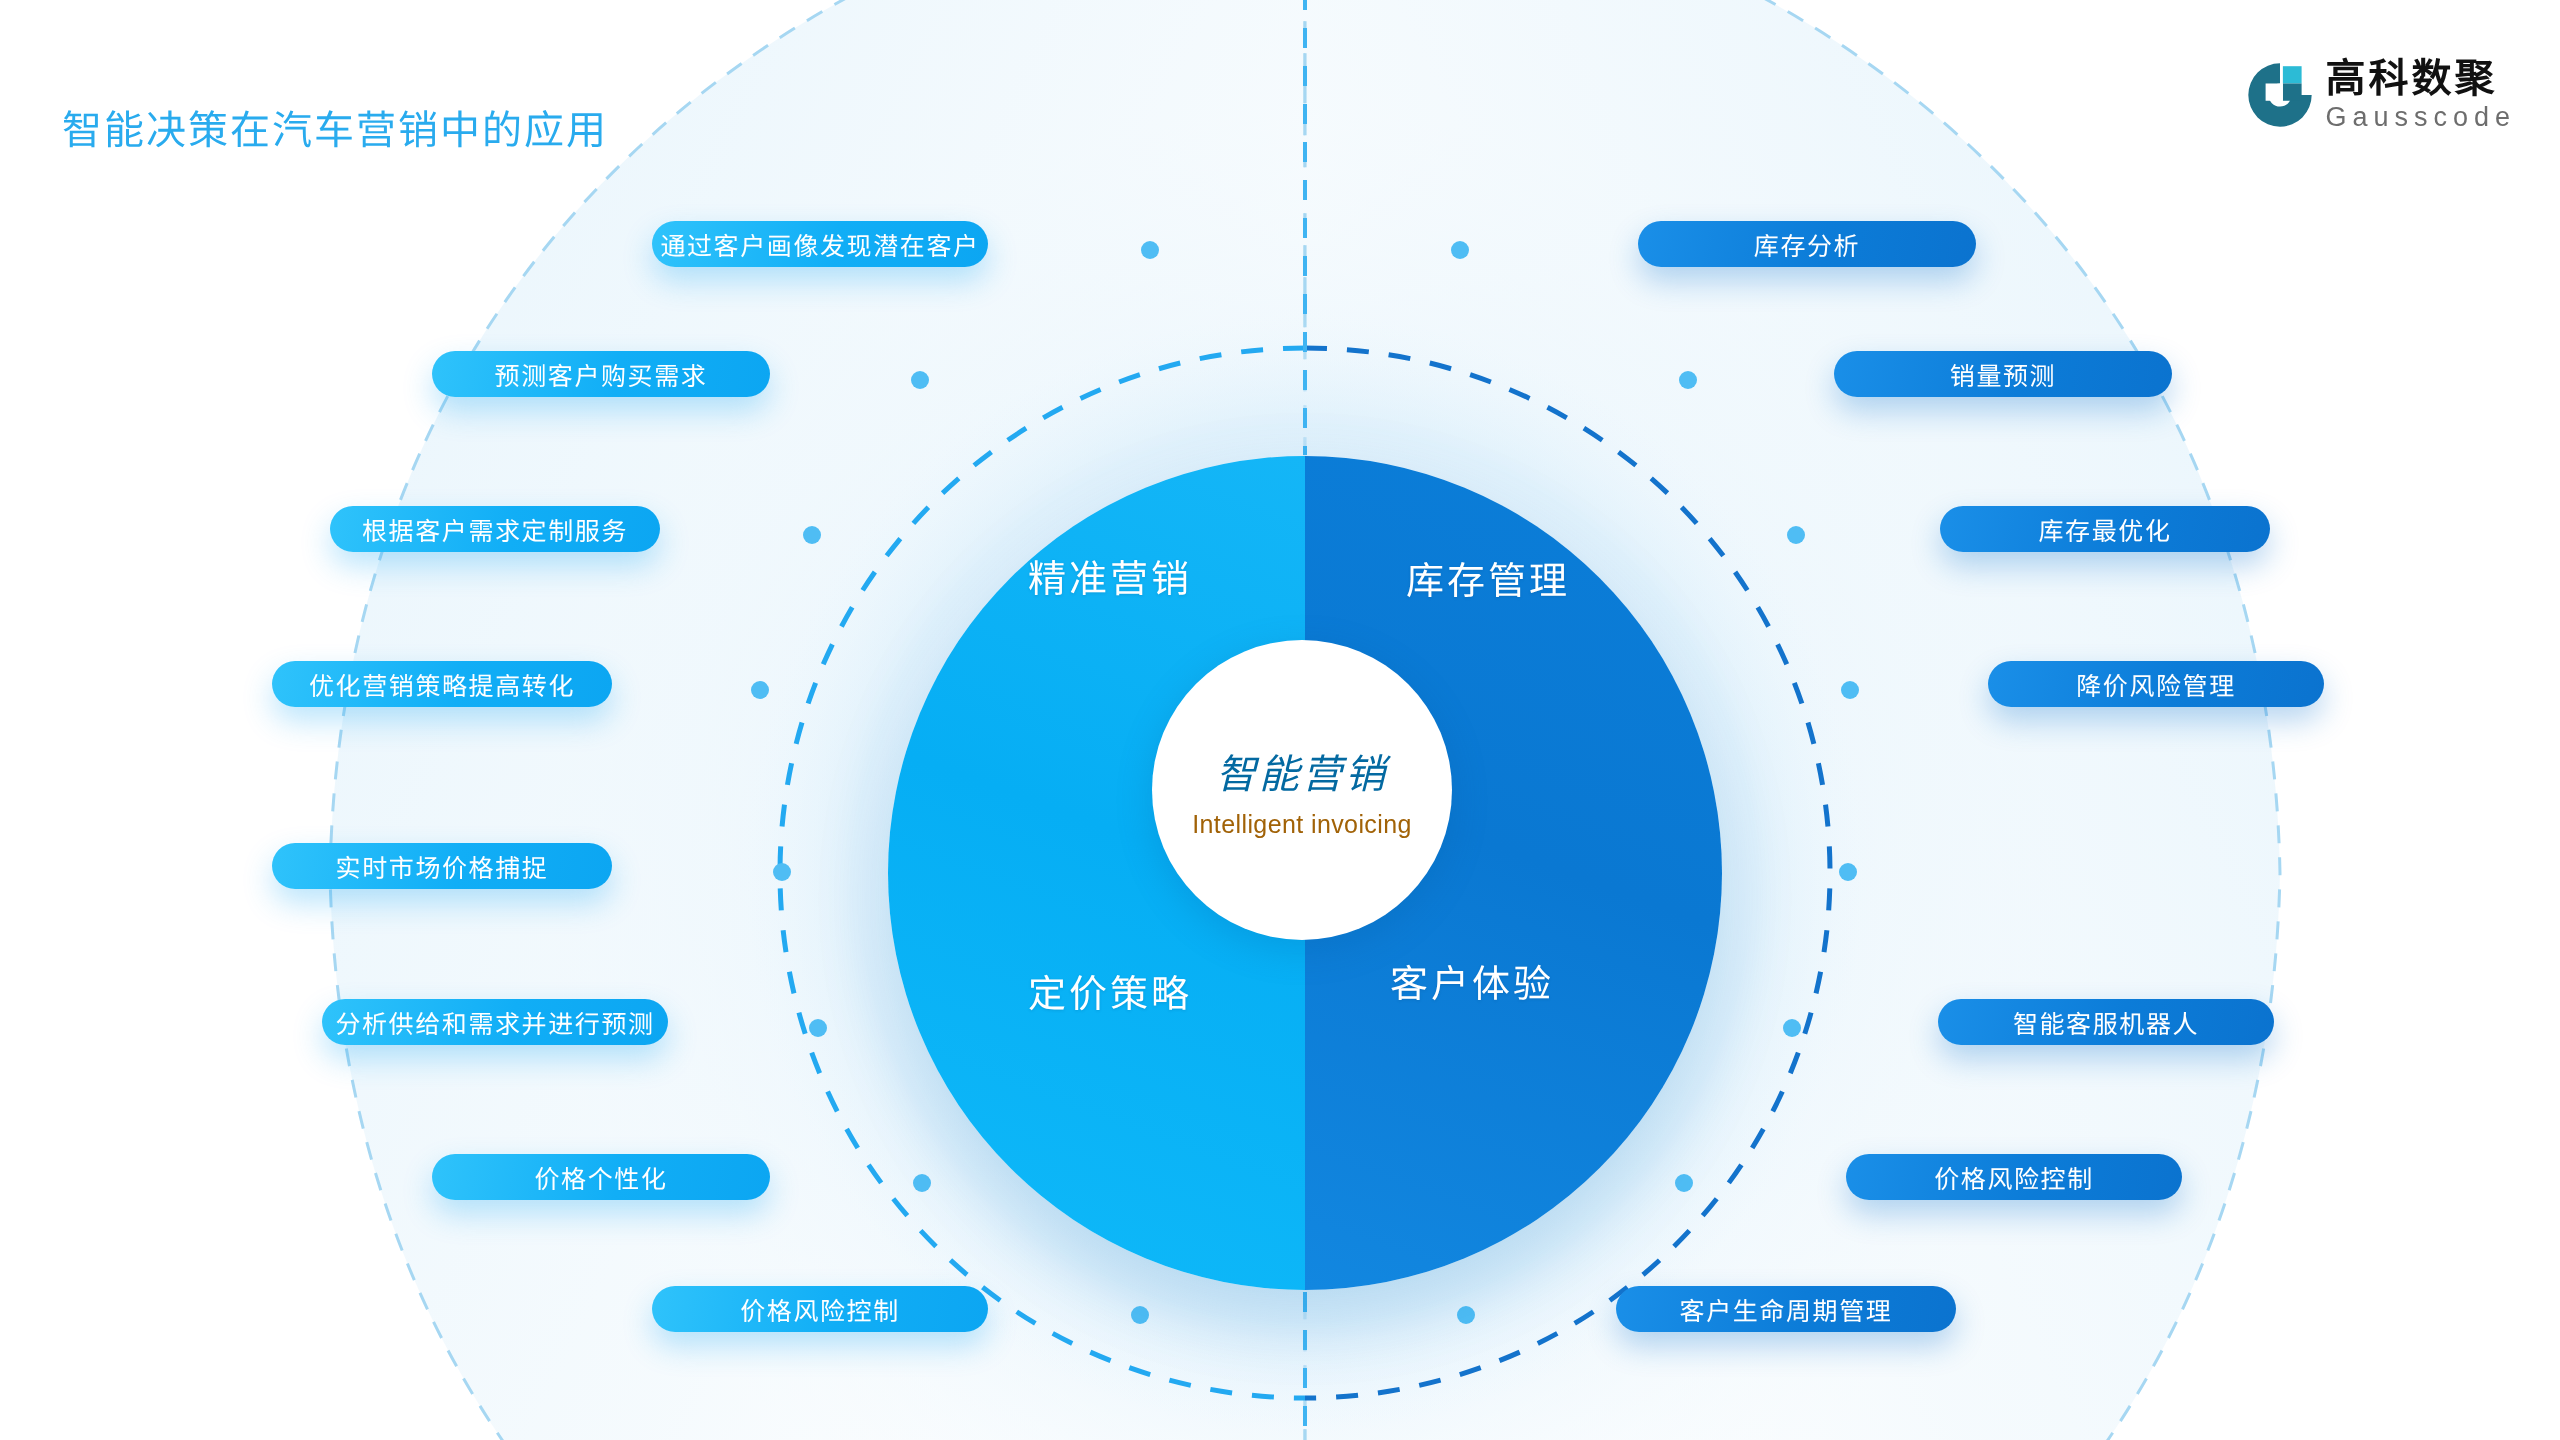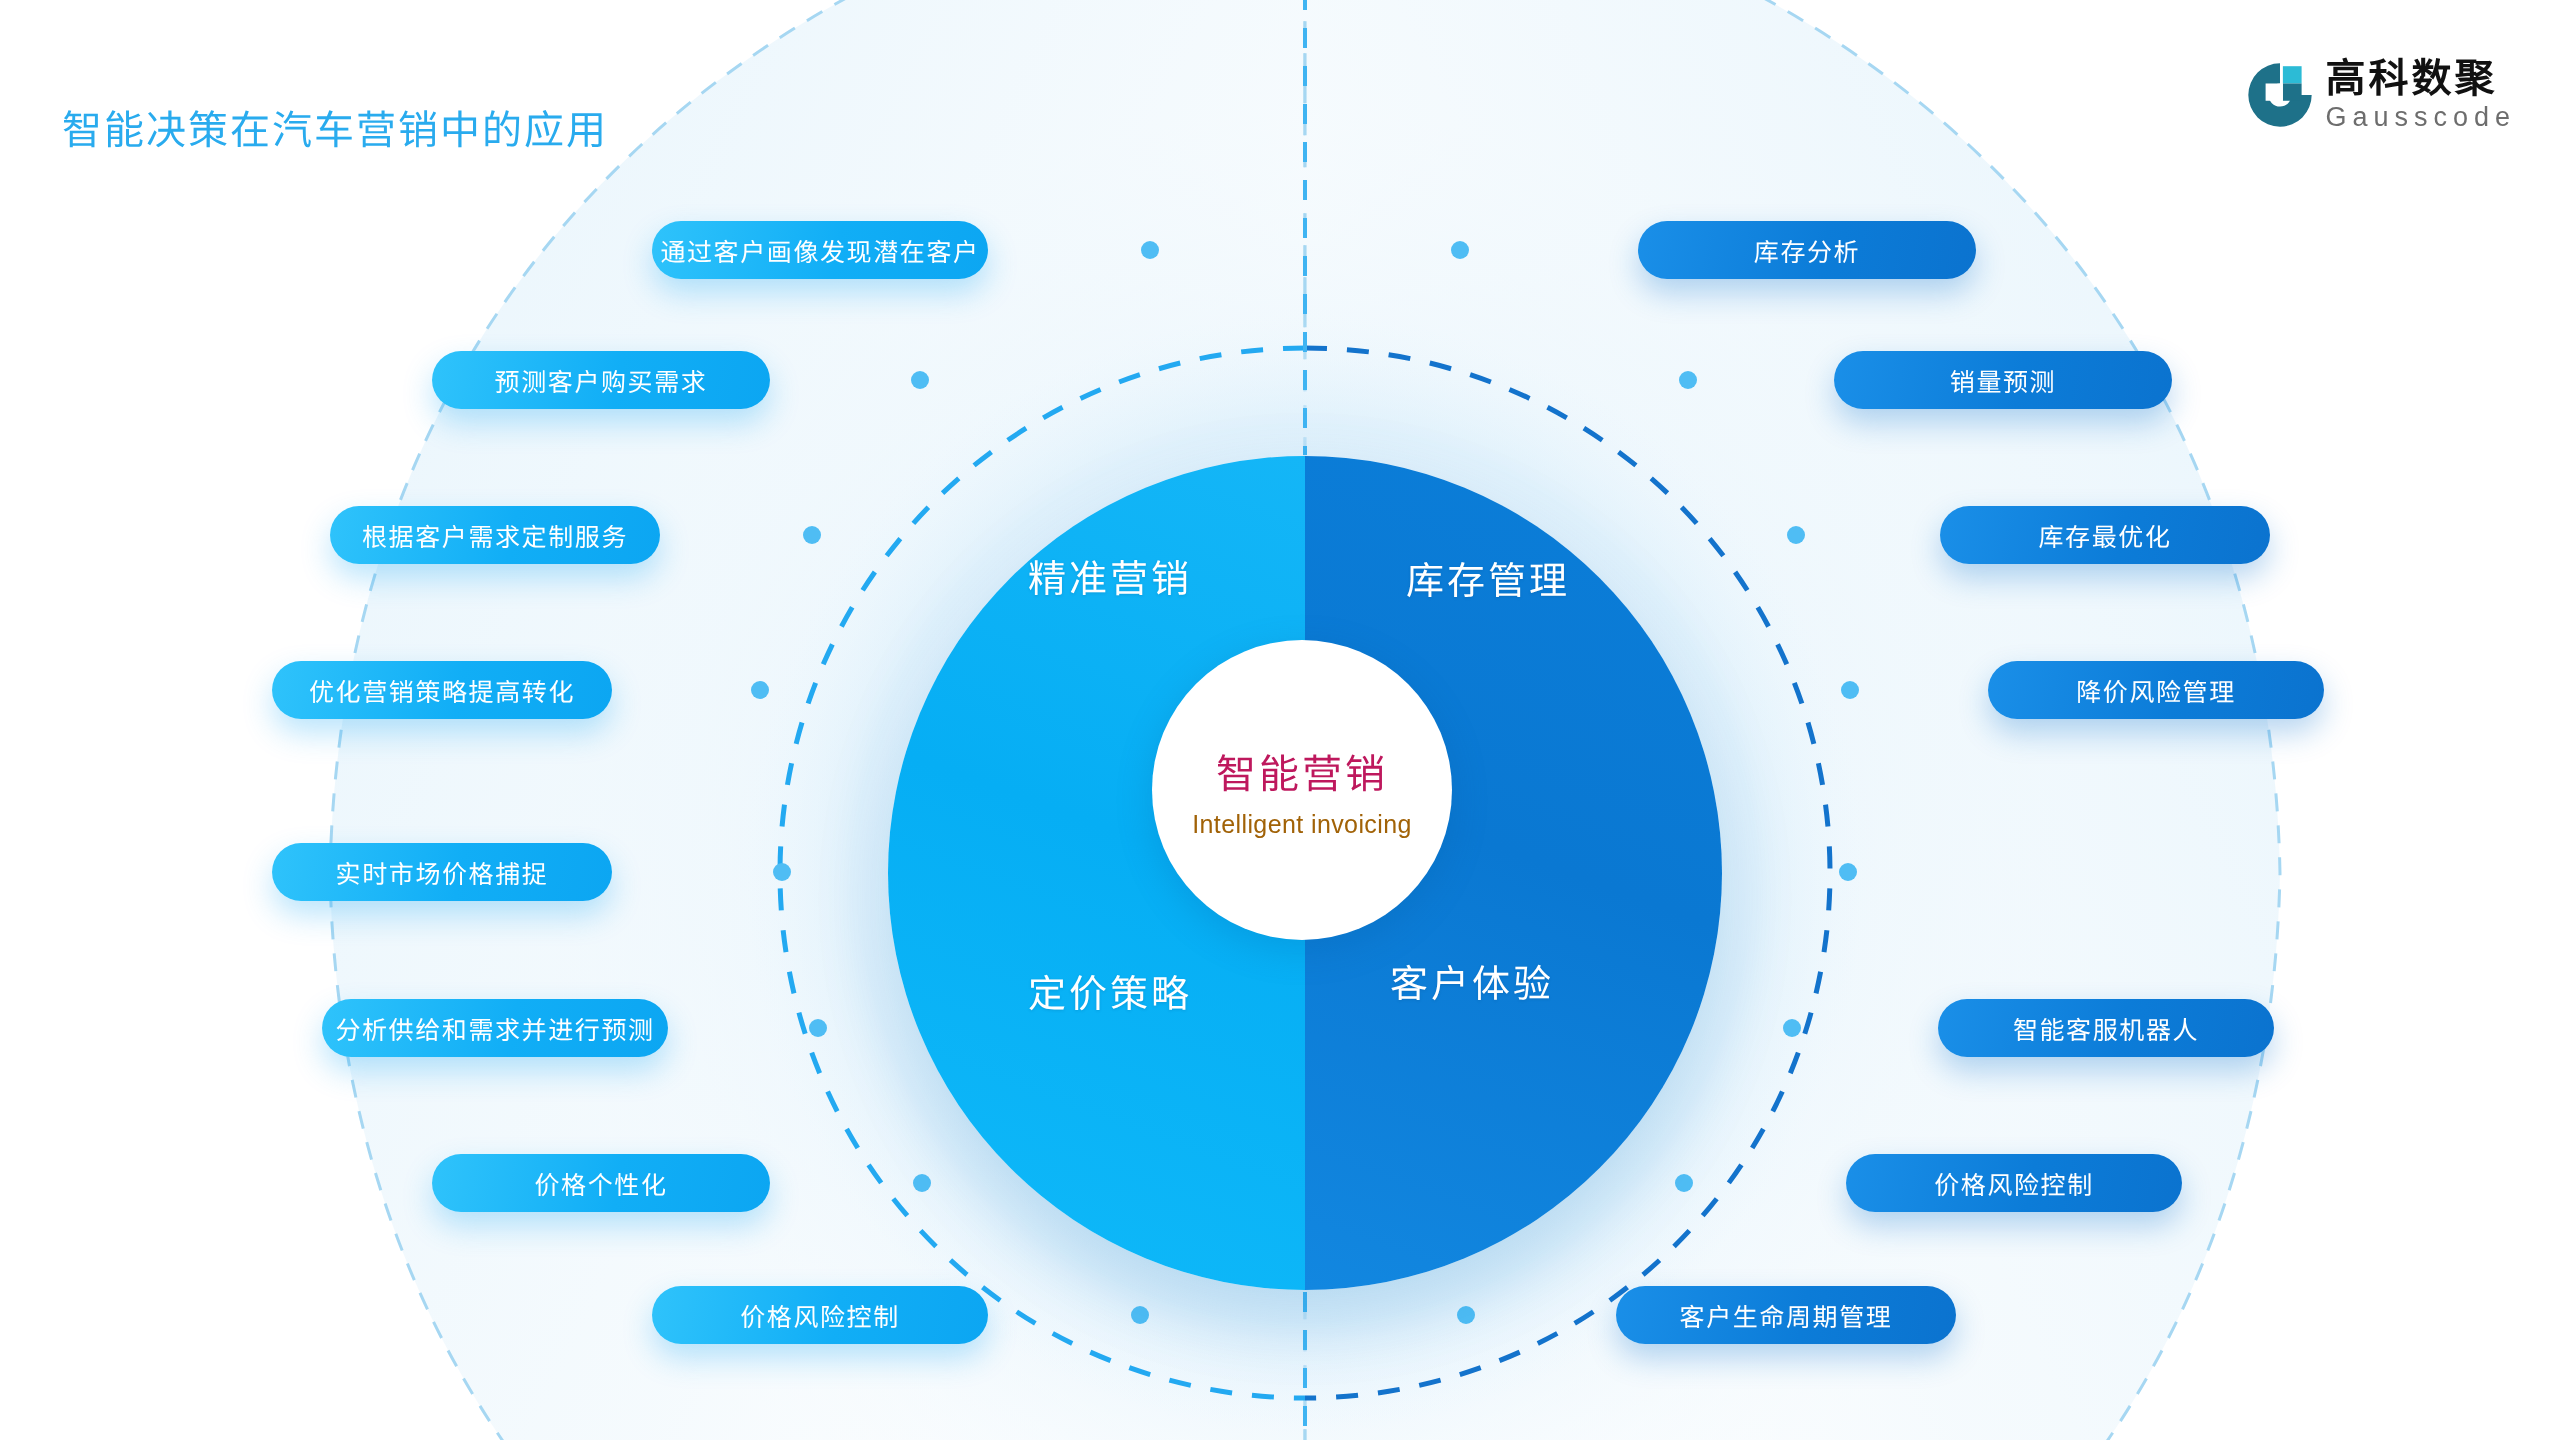--- a/index.html
+++ b/index.html
@@ -46,29 +46,29 @@
   .q-tr{left:1406px;top:550px;}
   .q-bl{left:1028px;top:963px;}
   .q-br{left:1390px;top:953px;}
 
   .hub{
     position:absolute;left:1152px;top:640px;width:300px;height:300px;
     border-radius:50%;background:#fff;
     box-shadow:0 10px 36px rgba(0,90,160,.22);
     display:flex;flex-direction:column;align-items:center;justify-content:center;gap:10px;
   }
-  .hub-cn{font-size:40px;color:#be185d;letter-spacing:3px;}
+  .hub-cn{font-size:40px;color:#0369a1;letter-spacing:3px;font-style:italic;}
   .hub-en{font-size:25px;color:#a16207;letter-spacing:.4px;}
 
   
   .conn-svg{position:absolute;left:0;top:0;width:2560px;height:1440px;pointer-events:none;}
 
   
   .pill{
-    position:absolute;height:58px;border-radius:29px;
+    position:absolute;height:46px;border-radius:29px;
     display:flex;align-items:center;justify-content:center;
     color:#fff;font-size:25px;letter-spacing:1.6px;white-space:nowrap;
     padding:0 30px;box-sizing:border-box;
   }
   .pill.left{
     background:linear-gradient(100deg,#2FC3FB 0%,#11AEF6 55%,#0CA6F2 100%);
     box-shadow:0 14px 30px rgba(30,170,245,.30);
   }
   .pill.right{
     background:linear-gradient(100deg,#1A8FE8 0%,#0C7CD8 55%,#0B73CF 100%);

